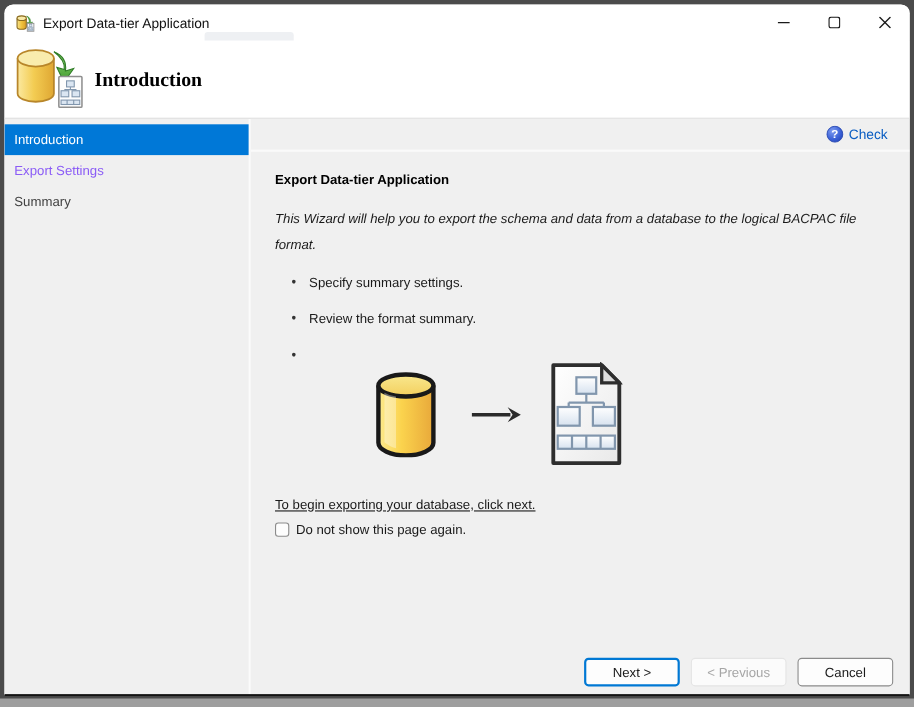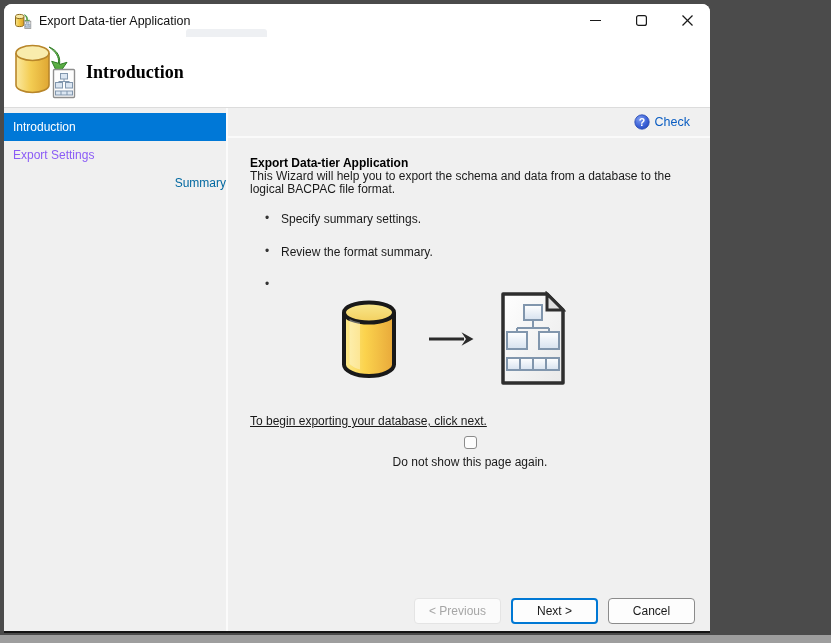--- a/index.html
+++ b/index.html
@@ -6,21 +6,21 @@
   html, body { width: 831px; height: 643px; overflow: hidden; }
   body {
     background: #4b4b4b;
     font-family: "Liberation Sans", sans-serif;
     position: relative;
     color: #1a1a1a;
   }
   .window {
     position: absolute;
     left: 4px; top: 4px;
-    width: 706px; height: 629px;
+    width: 823px; height: 629px;
     background: #ffffff;
     border-radius: 8px 8px 0 0;
     border-bottom: 2px solid #141414;
     overflow: hidden;
   }
   .bottom-strip {
     position: absolute;
     left: 0; bottom: 0;
     width: 831px; height: 8px;
     background: #9e9e9e;
@@ -76,21 +76,21 @@
   }
   .side-item {
     height: 28px;
     line-height: 28px;
     padding-left: 9px;
     font-size: 12px;
     cursor: default;
   }
   .side-item.selected { background: #0078d7; color: #ffffff; }
   .side-item.link { color: #8b5cf6; }
-  .side-item.pending { color: #0369a1; text-align: right; }
+  .side-item.pending { color: #404040; }
   .content {
     flex: 1;
     background: #f0f0f0;
     position: relative;
     overflow: hidden;
   }
   .helpbar {
     height: 30px;
     display: flex;
     align-items: center;
@@ -98,21 +98,21 @@
     padding-right: 20px;
     border-bottom: 2px solid #fafafa;
   }
   .help-link {
     display: flex; align-items: center; gap: 5px;
     color: #0a5dc2; font-size: 12.5px; text-decoration: none;
     cursor: pointer;
   }
   .content-body { padding-left: 22px; padding-right: 20px; }
   .content-heading { font-size: 12px; font-weight: bold; margin-top: 18px; color: #000; }
-  .intro-text { font-size: 12px; line-height: 13px; max-width: 546px; }
+  .intro-text { font-size: 12px; line-height: 23px; margin-top: 18px; max-width: 546px; font-style: italic; }
   .must-text { font-size: 12px; margin-top: 22px; }
   .bullet-list { list-style: none; margin-top: 16px; }
   .bullet-list li {
     font-size: 12px;
     margin-bottom: 19px;
     padding-left: 31px;
     position: relative;
   }
   .bullet-list li .dot {
     position: absolute; left: 15px; top: -1px;
@@ -126,21 +126,20 @@
     height: 95px;
   }
   .graphic-arrow { margin: 0 26px 0 30px; }
   .begin-text { font-size: 12px; margin-top: 28px; text-decoration: underline; }
   .checkbox-row {
     margin-top: 8px;
     display: flex;
     align-items: center;
     gap: 6px;
     cursor: default;
-    flex-direction: column;
   }
   .checkbox-box {
     width: 13px; height: 13px;
     background: #fdfdfd;
     border: 1px solid #8b8b8b;
     border-radius: 3px;
     flex: 0 0 auto;
   }
   .checkbox-label { font-size: 12px; }
   
@@ -333,22 +332,22 @@
 
         <p class="begin-text">To begin exporting your database, click next.</p>
 
         <label class="checkbox-row">
           <span class="checkbox-box"></span>
           <span class="checkbox-label">Do not show this page again.</span>
         </label>
       </div>
 
       <div class="footer">
+        <button class="btn default-btn">Next &gt;</button>
         <button class="btn disabled">&lt; Previous</button>
-        <button class="btn default-btn">Next &gt;</button>
         <button class="btn">Cancel</button>
       </div>
 
     </section>
   </div>
 </div>
 
 <div class="bottom-strip"></div>
 
 </body></html>

